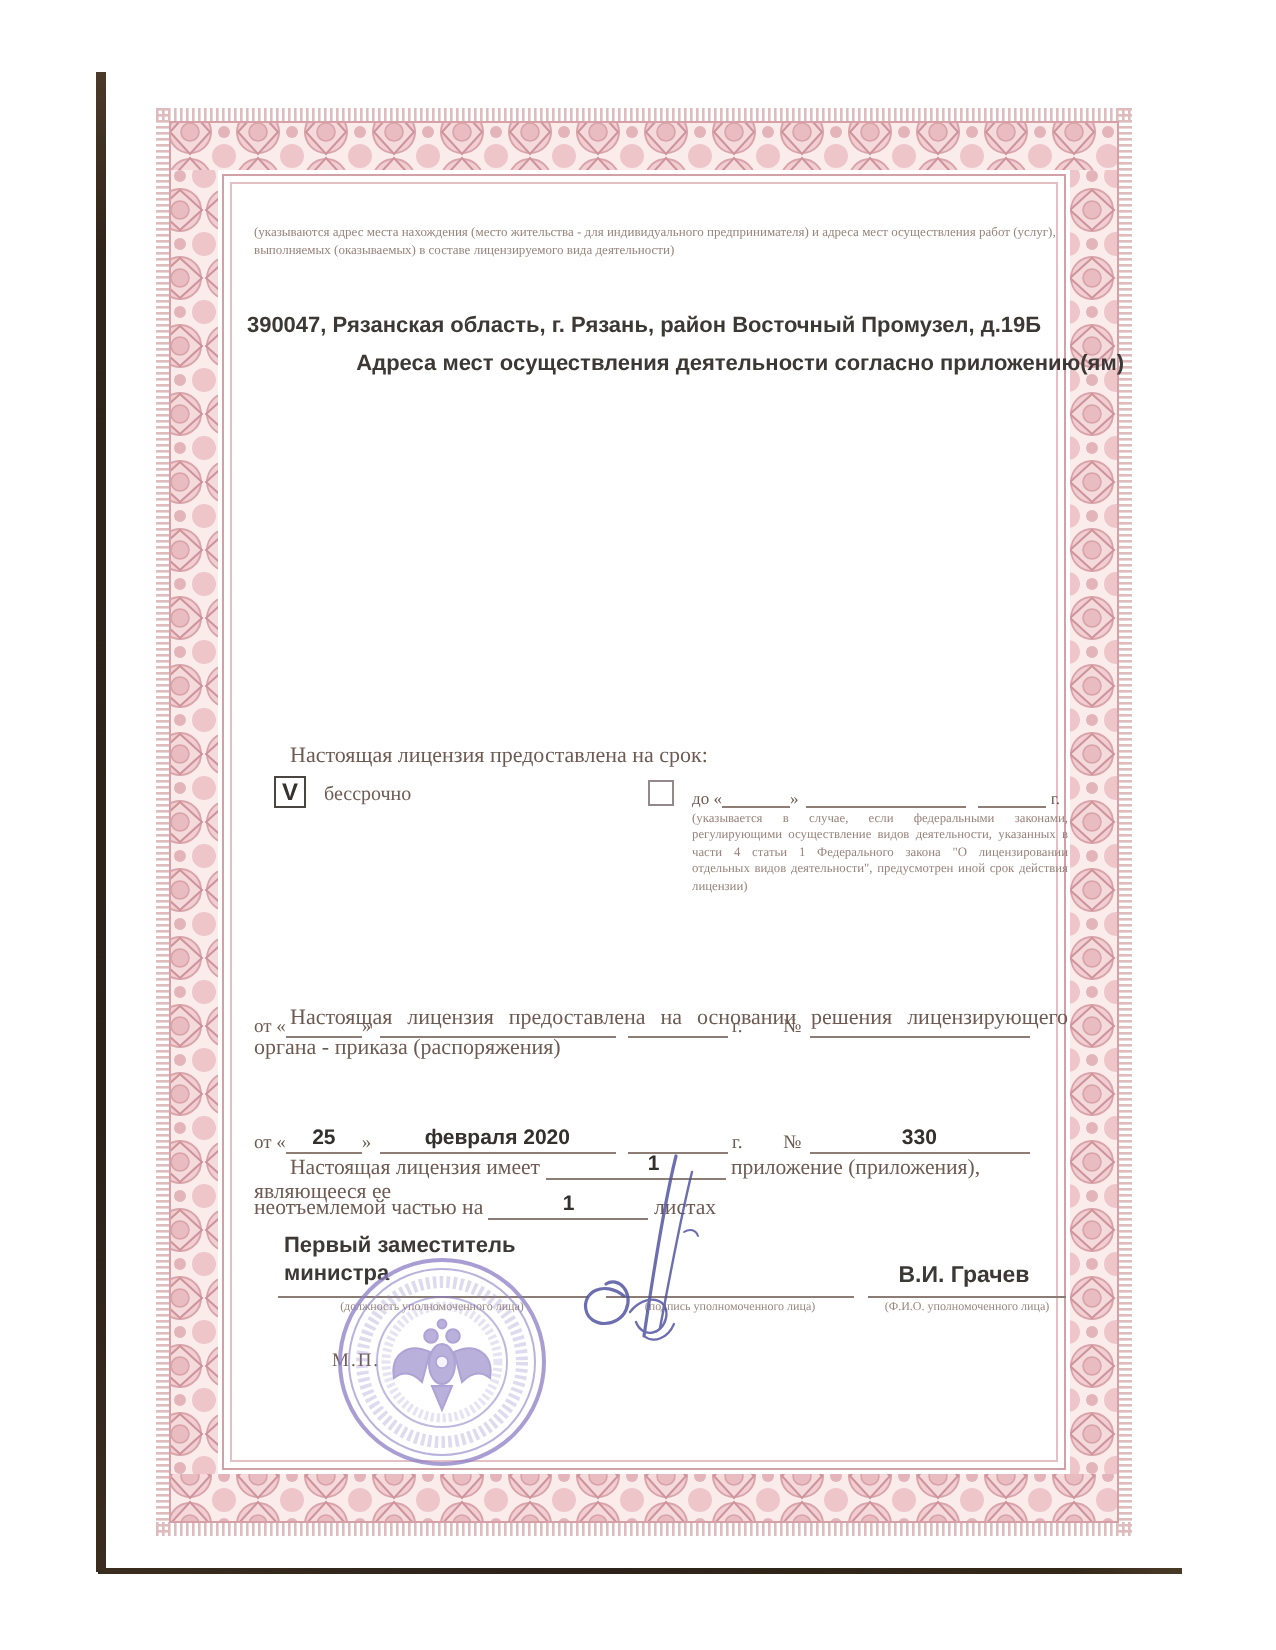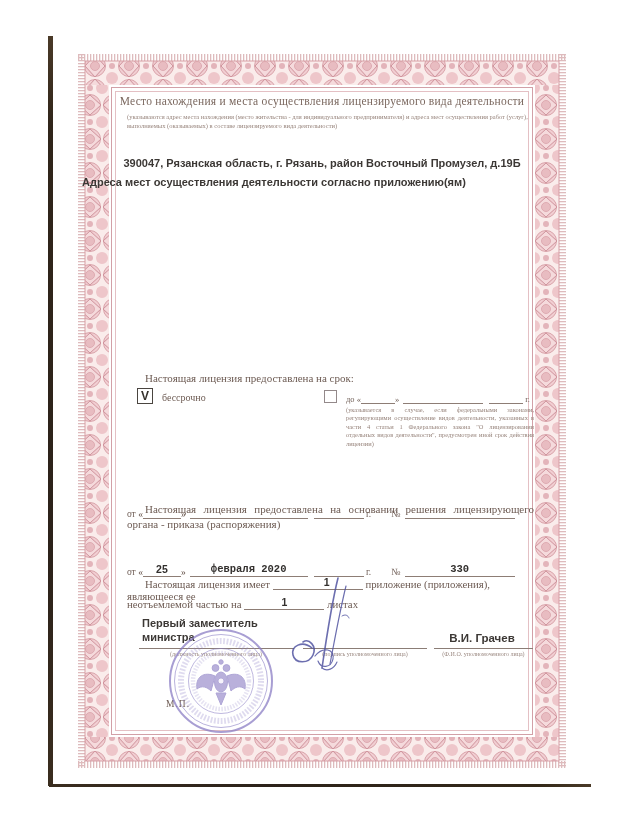--- a/index.html
+++ b/index.html
@@ -18,21 +18,21 @@
   
   .serif{font-family:"Liberation Serif", serif;color:#6d5b53;}
   .tiny{font-family:"Liberation Serif", serif;color:#97847c;}
   .bold-sans{font-family:"Liberation Sans", sans-serif;font-weight:bold;color:#3c3835;}
 
   .title{position:absolute;top:95px;left:82px;width:480px;text-align:center;
      font-size:11.5px;letter-spacing:.25px;color:#7a675e;}
   .head-note{position:absolute;top:112px;left:127px;width:404px;
      font-size:6.5px;line-height:1.45;}
   .addr1{position:absolute;top:157px;left:82px;width:480px;text-align:center;font-size:11px;}
-  .addr2{position:absolute;top:176px;left:82px;width:480px;text-align:left;font-size:11px;}
+  .addr2{position:absolute;top:176px;left:82px;width:480px;text-align:right;font-size:11px;}
 
   .term-label{position:absolute;top:372px;left:145px;font-size:11px;}
   .cb{position:absolute;background:#fff;box-sizing:border-box;}
   .cb1{left:137px;top:388px;width:16px;height:16px;border:1.6px solid #4a4540;
        font-family:"Liberation Sans",sans-serif;font-weight:bold;font-size:12px;color:#35312c;
        text-align:center;line-height:14px;}
   .cb2{left:324px;top:390px;width:13px;height:13px;border:1px solid #93898a;}
   .perp-label{position:absolute;left:162px;top:392px;font-size:10px;}
 
   .until-row{position:absolute;left:346px;top:390px;font-size:8.5px;color:#6d5b53;white-space:nowrap;}
@@ -47,38 +47,38 @@
   .fill-row{position:absolute;left:127px;font-size:9.5px;color:#6d5b53;white-space:nowrap;margin-top:12px;}
   .row-blank{top:493px;}
   .row-filled{top:551px;}
 
   .blank{display:inline-block;border-bottom:1px solid #8d7d75;height:13px;
      vertical-align:bottom;text-align:center;
      font-family:"Liberation Sans",sans-serif;font-weight:bold;font-size:10.5px;
      color:#33302e;line-height:13px;}
   .w34{width:34px;}.w38{width:38px;}.w50{width:50px;}.w80{width:80px;}
   .w90{width:90px;}.w110{width:110px;}.w118{width:118px;}
-  .gap6{margin-left:6px;}.gap18{margin-left:18px;}.gap4{margin-left:4px;font-family:Liberation Mono, monospace;}
+  .gap6{margin-left:6px;}.gap18{margin-left:18px;}.gap4{margin-left:4px;}
 
   .attach{font-size:10.8px;}
   .attach-l1{position:absolute;left:127px;top:576px;width:420px;text-indent:18px;}
   .attach-l2{position:absolute;left:127px;top:596px;width:420px;}
 
   .sig-position{position:absolute;left:142px;top:616px;font-size:11px;line-height:14px;}
   .sig-name{position:absolute;left:430px;top:632px;width:104px;text-align:center;font-size:11.5px;}
   .rule{position:absolute;top:648px;height:0;border-top:1px solid #8b7d76;}
   .rule1{left:139px;width:155px;}
   .rule2{left:303px;width:124px;}
   .rule3{left:434px;width:99px;}
   .caption{position:absolute;top:651px;font-size:6px;color:#9a8880;text-align:center;}
   .cap1{left:132px;width:168px;}
   .cap2{left:298px;width:134px;}
   .cap3{left:430px;width:107px;}
 
-  .seal-mark{position:absolute;left:166px;top:676px;font-size:9.5px;letter-spacing:1px;color:#6e5c55;margin-top:23px;}
+  .seal-mark{position:absolute;left:166px;top:676px;font-size:9.5px;letter-spacing:1px;color:#6e5c55;}
   .stamp{position:absolute;left:167px;top:627px;}
   .autograph{position:absolute;left:282px;top:576px;}
 </style>
 </head>
 <body>
 
 <div class="page">
 
   <div class="edge-left"></div>
   <div class="edge-bottom"></div>
@@ -125,21 +125,20 @@
     <rect x="7" y="7" width="24" height="700" fill="url(#ornV)"></rect>
     <rect x="457" y="7" width="24" height="700" fill="url(#ornV)"></rect>
     <rect x="7" y="7" width="474" height="24" fill="url(#ornH)"></rect>
     <rect x="7" y="683" width="474" height="24" fill="url(#ornH)"></rect>
     <rect x="7" y="7" width="474" height="700" fill="none" stroke="#d79fa6" stroke-width="1"></rect>
 
     <rect x="33.5" y="33.5" width="421" height="647" fill="none" stroke="#d2a0a7" stroke-width="1"></rect>
     <rect x="37.5" y="37.5" width="413" height="639" fill="none" stroke="#e4c0c4" stroke-width="1"></rect>
   </svg>
 
-  <div class="title serif">Место нахождения и места осуществления лицензируемого вида деятельности</div>
   <div class="head-note tiny">(указываются адрес места нахождения (место жительства - для индивидуального предпринимателя) и адреса мест осуществления работ (услуг), выполняемых (оказываемых) в составе лицензируемого вида деятельности)</div>
   <div class="addr1 bold-sans">390047, Рязанская область, г. Рязань, район Восточный Промузел, д.19Б</div>
   <div class="addr2 bold-sans">Адреса мест осуществления деятельности согласно приложению(ям)</div>
 
   <div class="term-label serif">Настоящая лицензия предоставлена на срок:</div>
   <div class="cb cb1">V</div>
   <div class="perp-label serif">бессрочно</div>
   <div class="cb cb2"></div>
 
   <div class="until-row serif">

